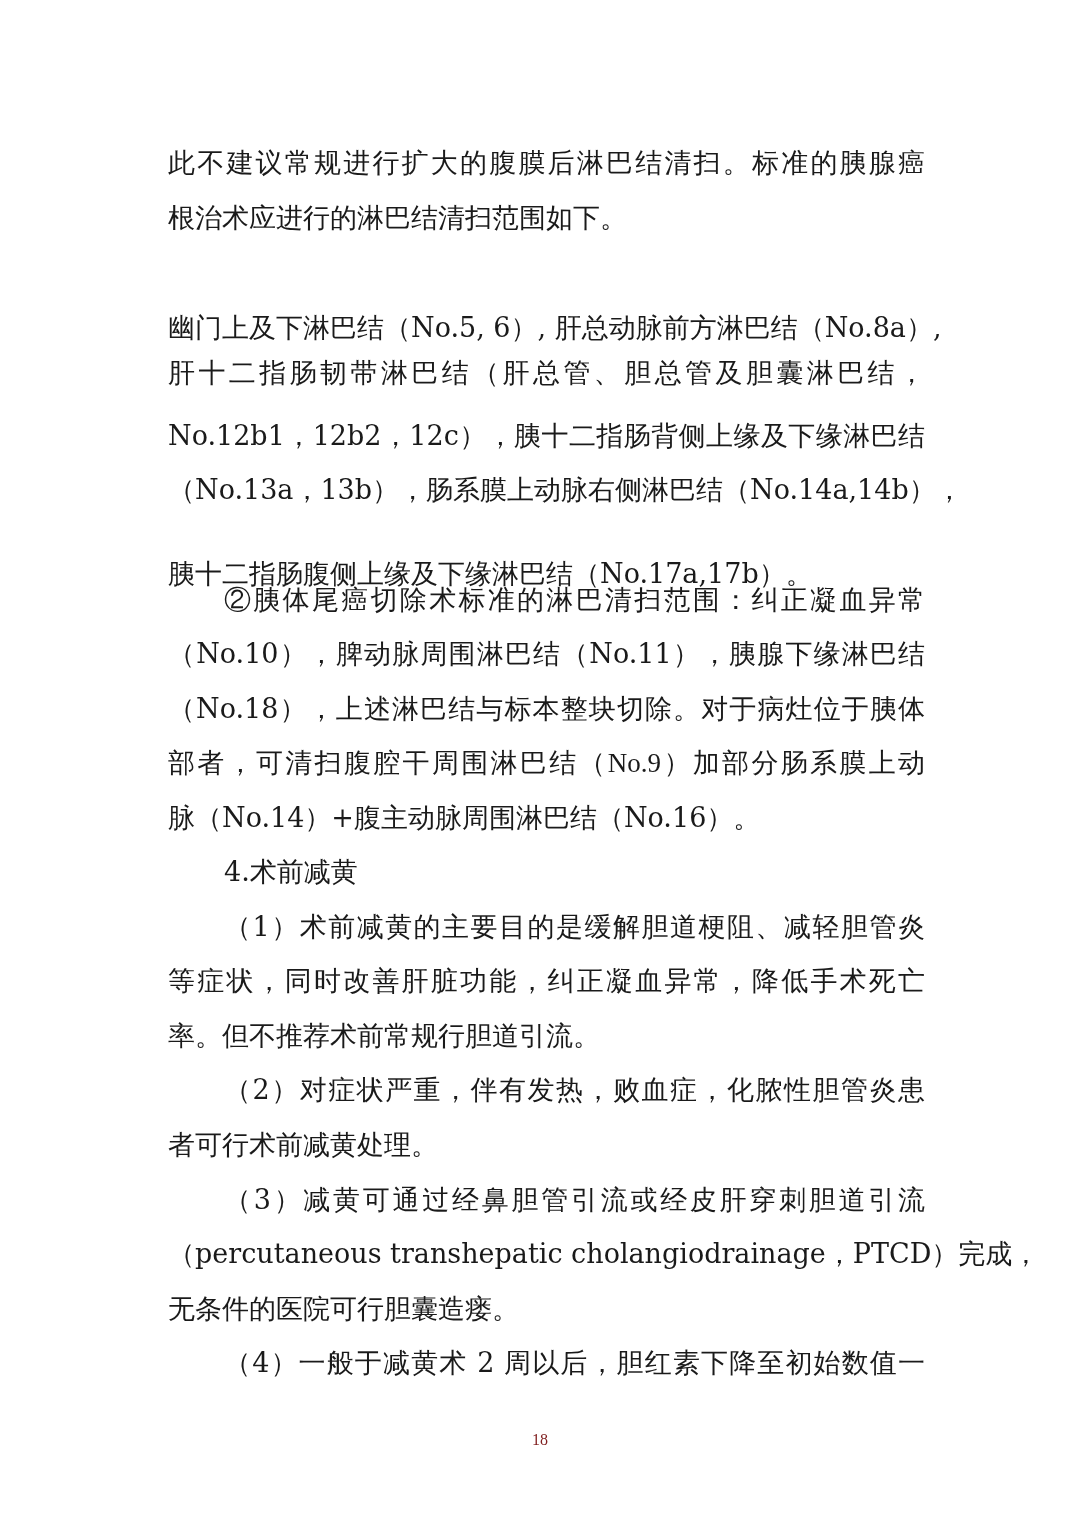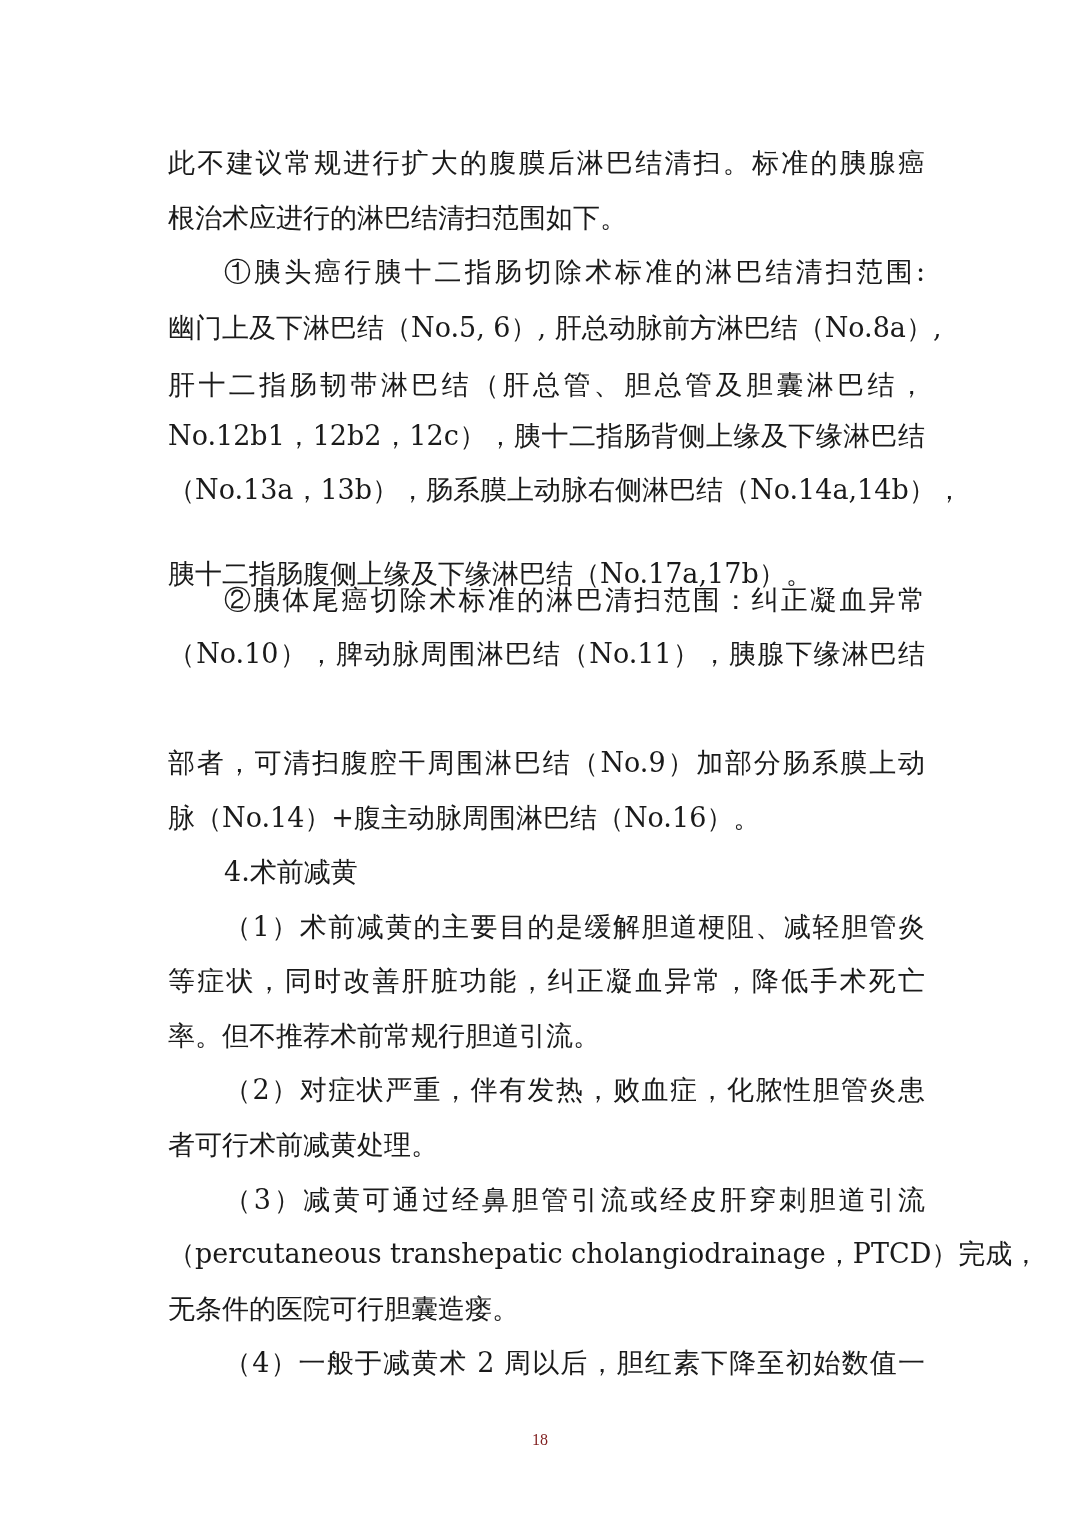--- a/index.html
+++ b/index.html
@@ -32,29 +32,29 @@
       font-size: 16px;
       color: #7f1d1d;
     }
   </style>
 </head>
 <body>
 
 <div class="page">
   <div class="line" style="top:143px;">此不建议常规进行扩大的腹膜后淋巴结清扫。标准的胰腺癌</div>
   <div class="line last" style="top:198px;">根治术应进行的淋巴结清扫范围如下。</div>
-  <div class="line indent" style="top:252px;">①胰头癌行胰十二指肠切除术标准的淋巴结清扫范围:</div>
   <div class="line" style="top:308px;">幽门上及下淋巴结（No.5, 6）, 肝总动脉前方淋巴结（No.8a）,</div>
-  <div class="line" style="top:365px;">肝十二指肠韧带淋巴结（肝总管、胆总管及胆囊淋巴结，</div>
+  <div class="line" style="top:353px;">肝十二指肠韧带淋巴结（肝总管、胆总管及胆囊淋巴结，</div>
   <div class="line" style="top:416px;">No.12b1，12b2，12c），胰十二指肠背侧上缘及下缘淋巴结</div>
   <div class="line" style="top:470px;">（No.13a，13b），肠系膜上动脉右侧淋巴结（No.14a,14b），</div>
   <div class="line last" style="top:554px;">胰十二指肠腹侧上缘及下缘淋巴结（No.17a,17b）。</div>
   <div class="line indent" style="top:580px;">②胰体尾癌切除术标准的淋巴清扫范围：纠正凝血异常</div>
   <div class="line" style="top:634px;">（No.10），脾动脉周围淋巴结（No.11），胰腺下缘淋巴结</div>
-  <div class="line" style="top:743px;">部者，可清扫腹腔干周围淋巴结（No.9）加部分肠系膜上动</div>
+  <div class="line" style="top:689px;">（No.18），上述淋巴结与标本整块切除。对于病灶位于胰体</div>
+  <div class="line" style="top:743px;font-family:Liberation Serif, serif;">部者，可清扫腹腔干周围淋巴结（No.9）加部分肠系膜上动</div>
   <div class="line last" style="top:798px;">脉（No.14）+腹主动脉周围淋巴结（No.16）。</div>
   <div class="line indent last" style="top:852px;">4.术前减黄</div>
   <div class="line indent" style="top:907px;">（1）术前减黄的主要目的是缓解胆道梗阻、减轻胆管炎</div>
   <div class="line" style="top:961px;">等症状，同时改善肝脏功能，纠正凝血异常，降低手术死亡</div>
   <div class="line last" style="top:1016px;">率。但不推荐术前常规行胆道引流。</div>
   <div class="line indent" style="top:1070px;">（2）对症状严重，伴有发热，败血症，化脓性胆管炎患</div>
   <div class="line last" style="top:1125px;">者可行术前减黄处理。</div>
   <div class="line indent" style="top:1180px;">（3）减黄可通过经鼻胆管引流或经皮肝穿刺胆道引流</div>
   <div class="line" style="top:1234px;">（percutaneous transhepatic cholangiodrainage，PTCD）完成，</div>
   <div class="line last" style="top:1289px;">无条件的医院可行胆囊造瘘。</div>

